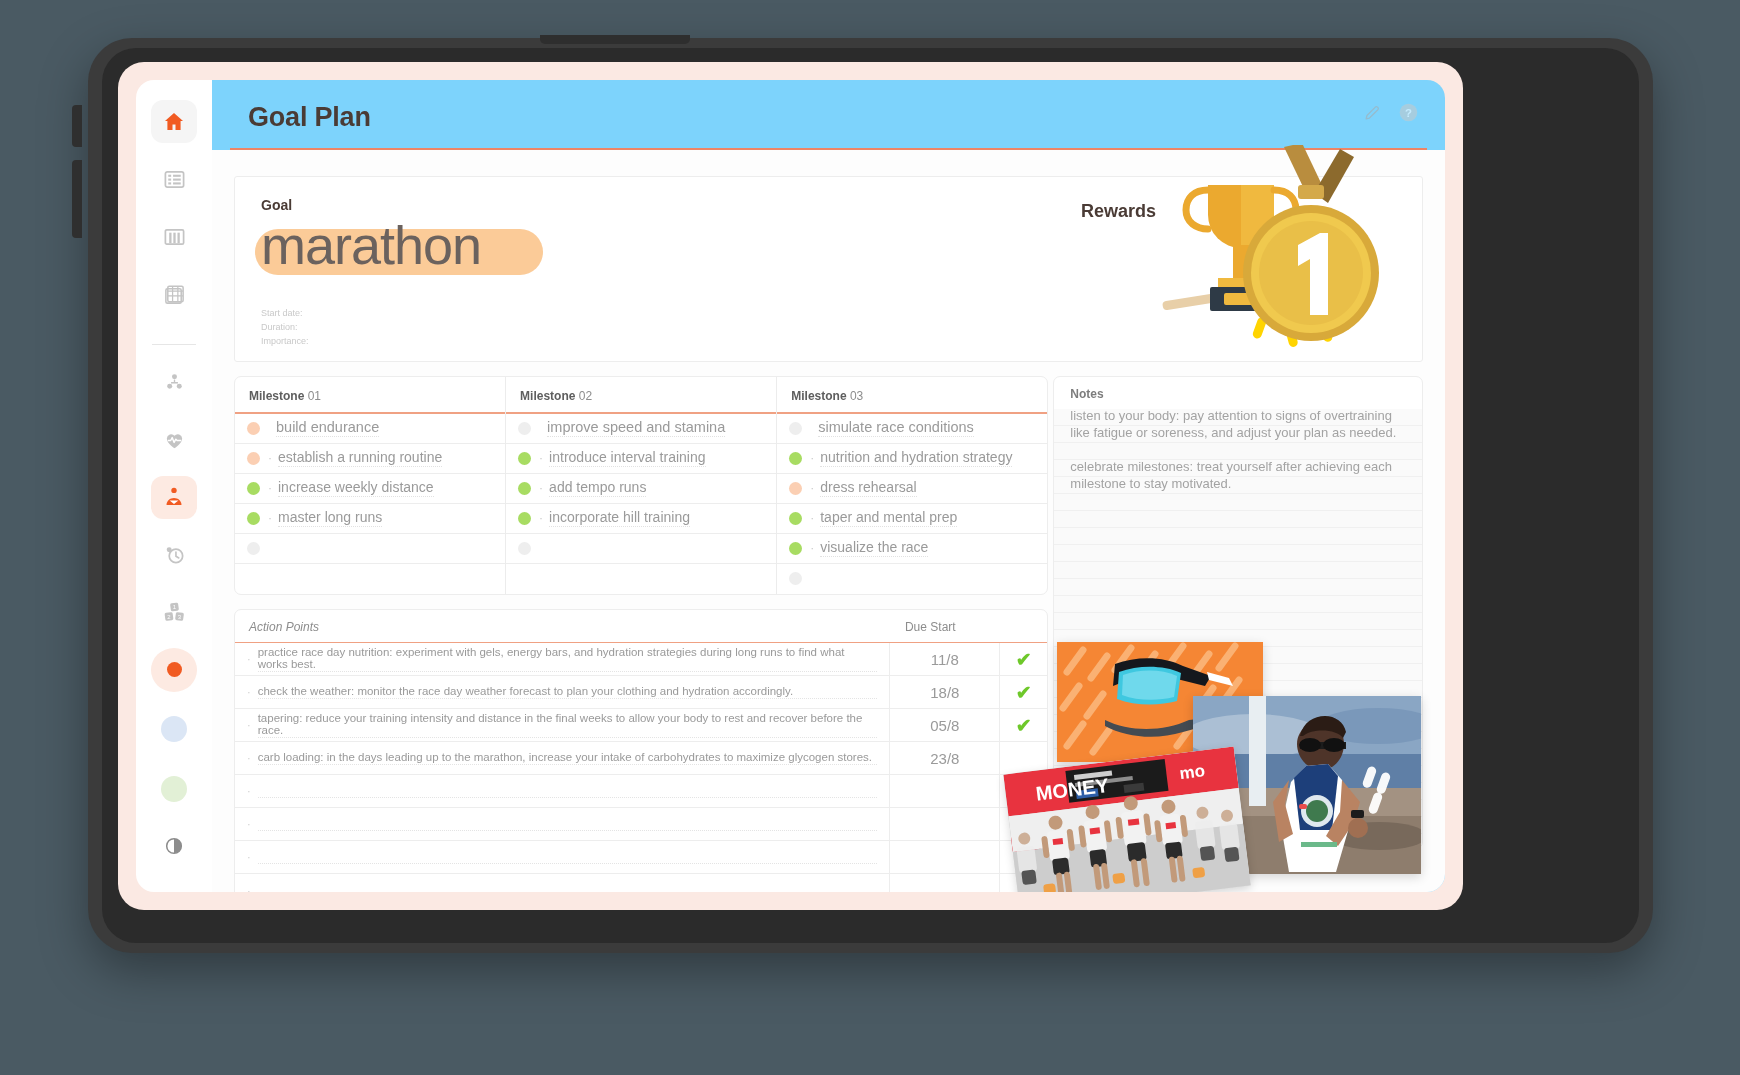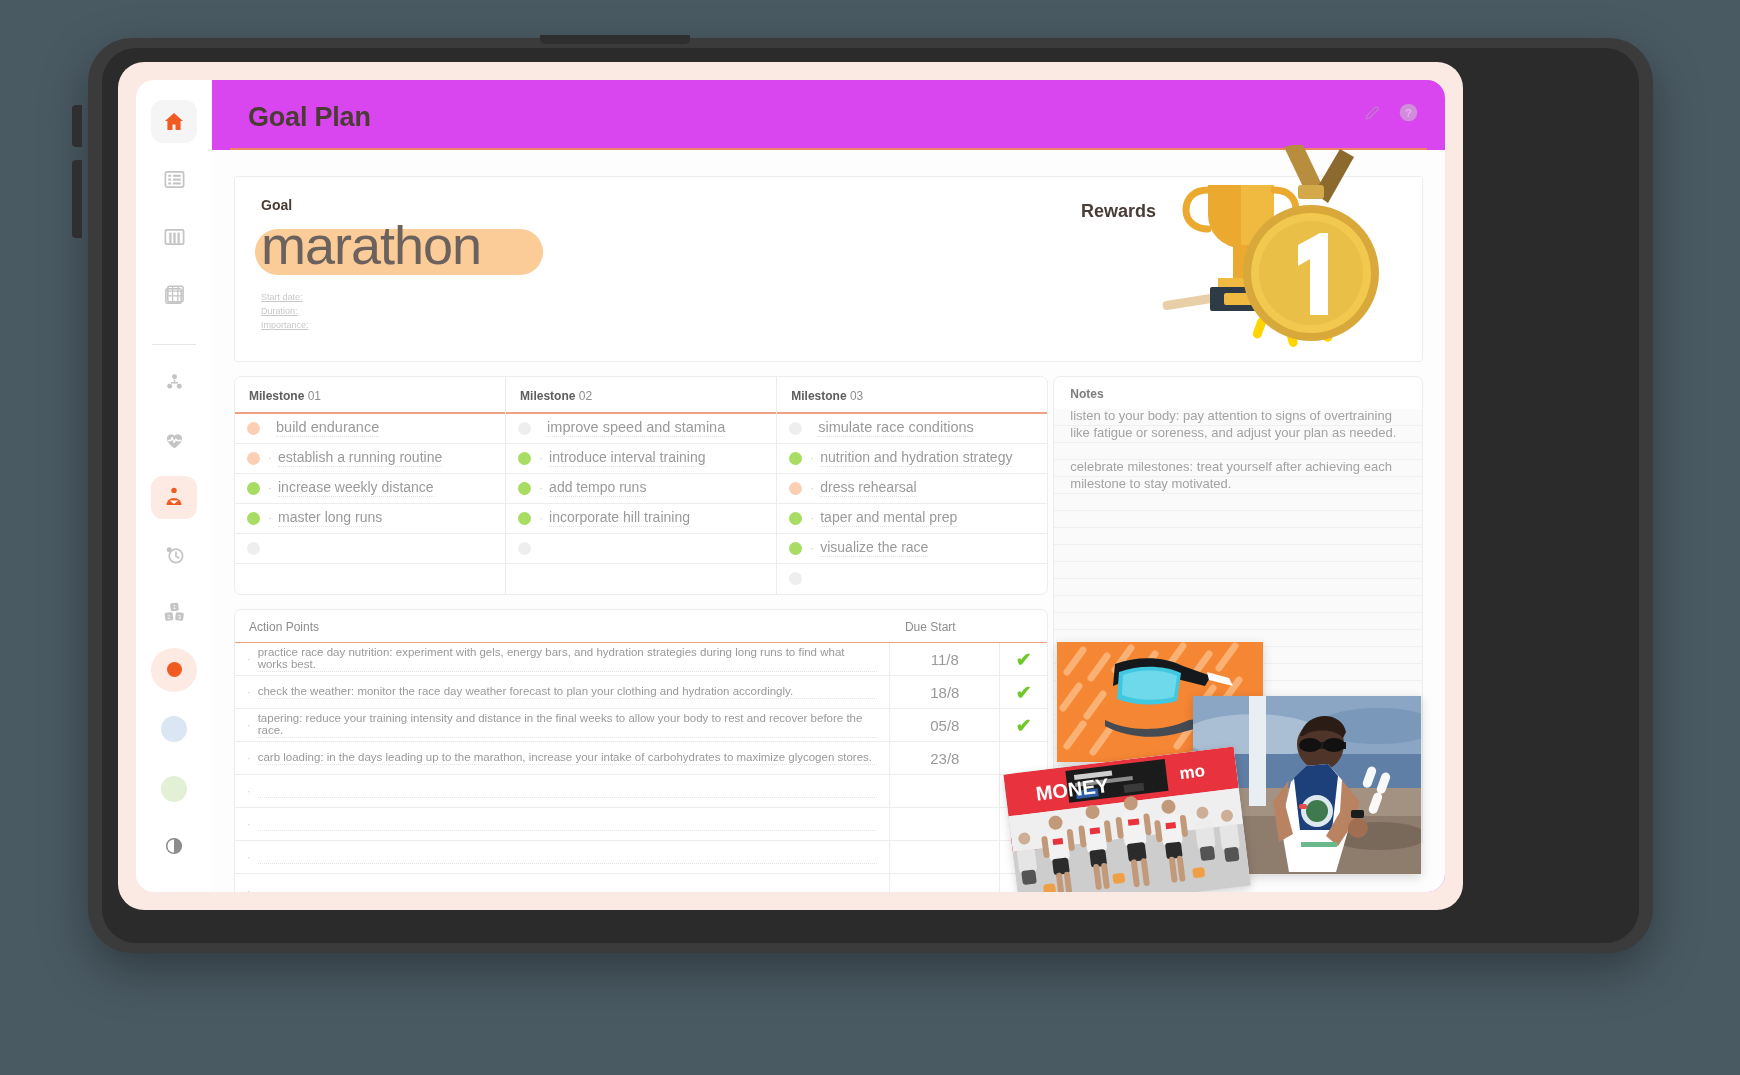--- a/index.html
+++ b/index.html
@@ -96,21 +96,21 @@
   .swatch-wrap.sel { background: #fdeae2; }
   .swatch { width: 26px; height: 26px; border-radius: 50%; }
   .swatch-sm { width: 15px; height: 15px; border-radius: 50%; }
   .spacer-flex { flex: 1; }
 
   
   .main {
     position: absolute;
     left: 94px; top: 18px;
     width: 1233px; height: 812px;
-    background: #d946ef;
+    background: #7dd3fc;
     border-radius: 0 18px 18px 0;
     overflow: hidden;
   }
 
   
   .hdr {
     position: relative;
     height: 70px;
     padding: 22px 36px 0 36px;
   }
@@ -170,25 +170,24 @@
   .goal-value {
     position: relative;
     font-size: 54px;
     color: #6b625e;
     font-weight: 500;
     letter-spacing: -1px;
     line-height: 1.05;
   }
   .goal-meta {
     position: absolute;
-    left: 26px; bottom: 28px;
+    left: 26px; bottom: 12px;
     font-size: 9px;
     color: #c9c9c9;
     line-height: 1.55;
-    text-decoration: underline;
   }
   .rewards-label {
     position: absolute;
     left: 846px; top: 24px;
     font-size: 18px;
     font-weight: 600;
     color: #4a3b35;
   }
   .reward-art {
     position: absolute;
@@ -257,21 +256,21 @@
     border: 1px solid #ededed;
     border-radius: 7px;
     overflow: hidden;
   }
   .ap-head {
     display: flex;
     padding: 10px 14px 8px 14px;
     font-size: 12px;
     color: #8d8d8d;
   }
-  .ap-head .c1 { flex: 1; }
+  .ap-head .c1 { flex: 1; font-style: italic; }
   .ap-head .c2 { width: 110px; text-align: center; }
   .ap-head .c3 { width: 48px; }
   .ap-headrule { height: 1.6px; background: #f0a183; }
   .ap-row {
     display: flex;
     align-items: center;
     min-height: 33px;
     border-bottom: 1px solid #ededed;
   }
   .ap-row:last-child { border-bottom: none; }

